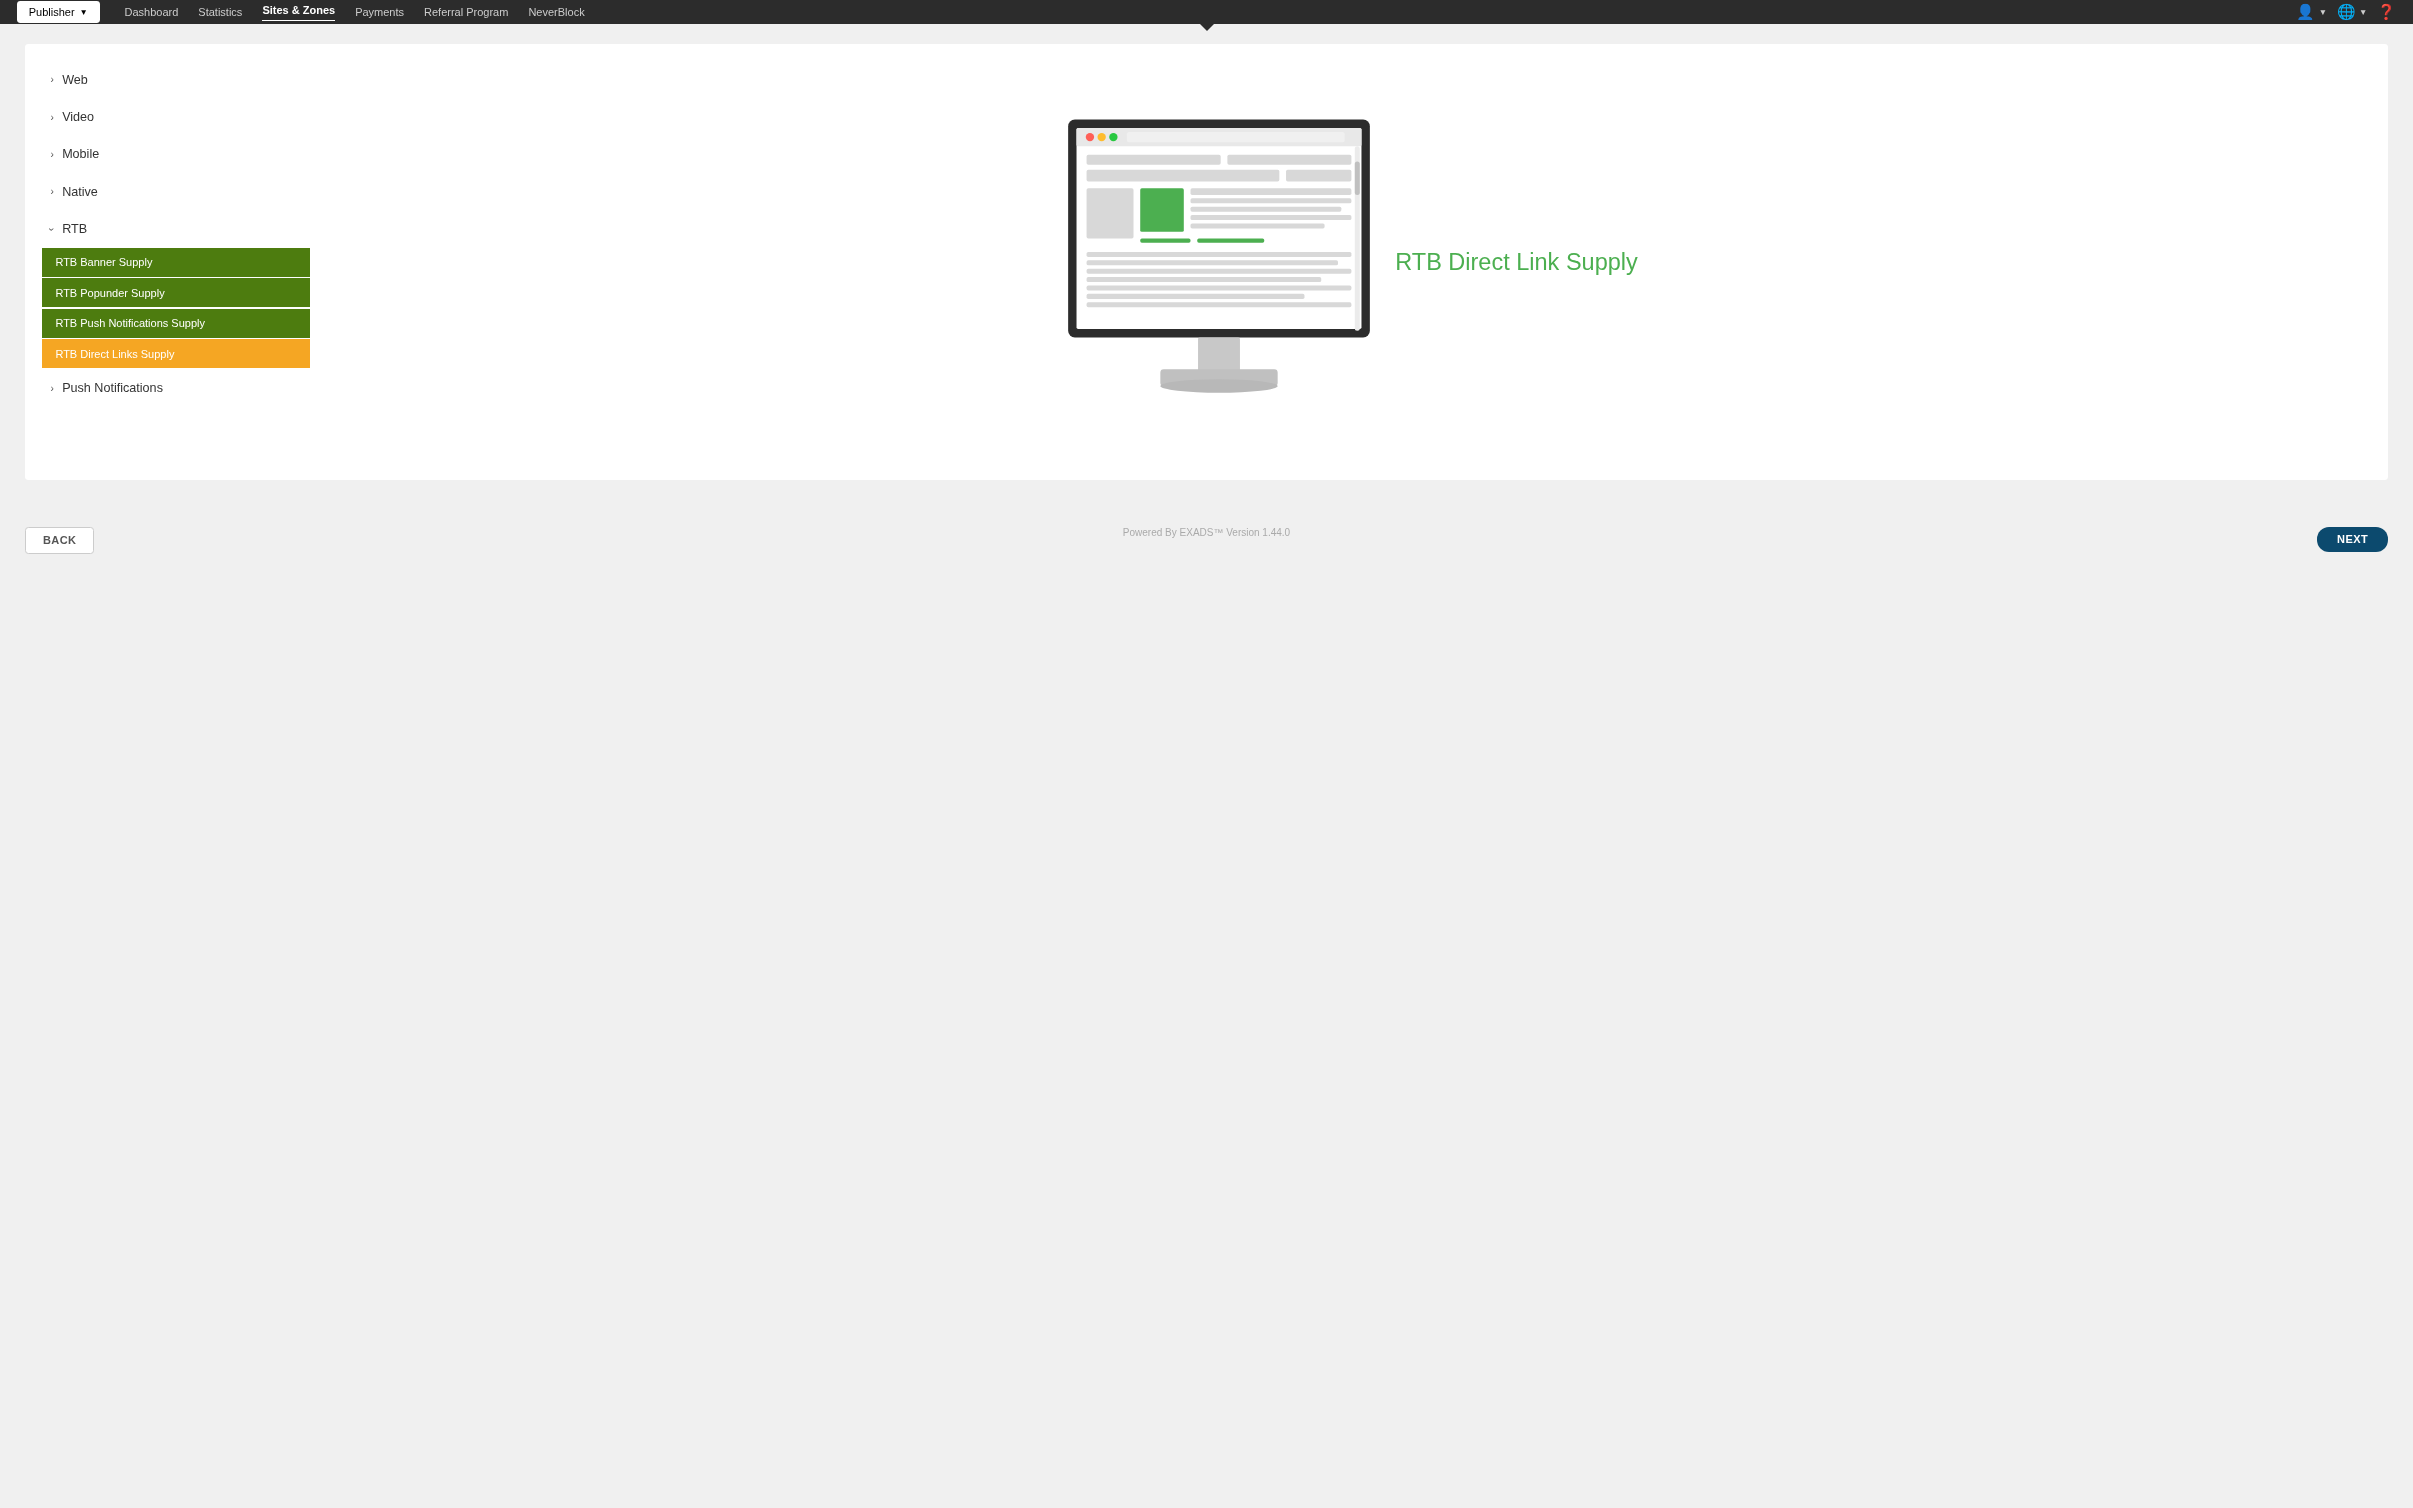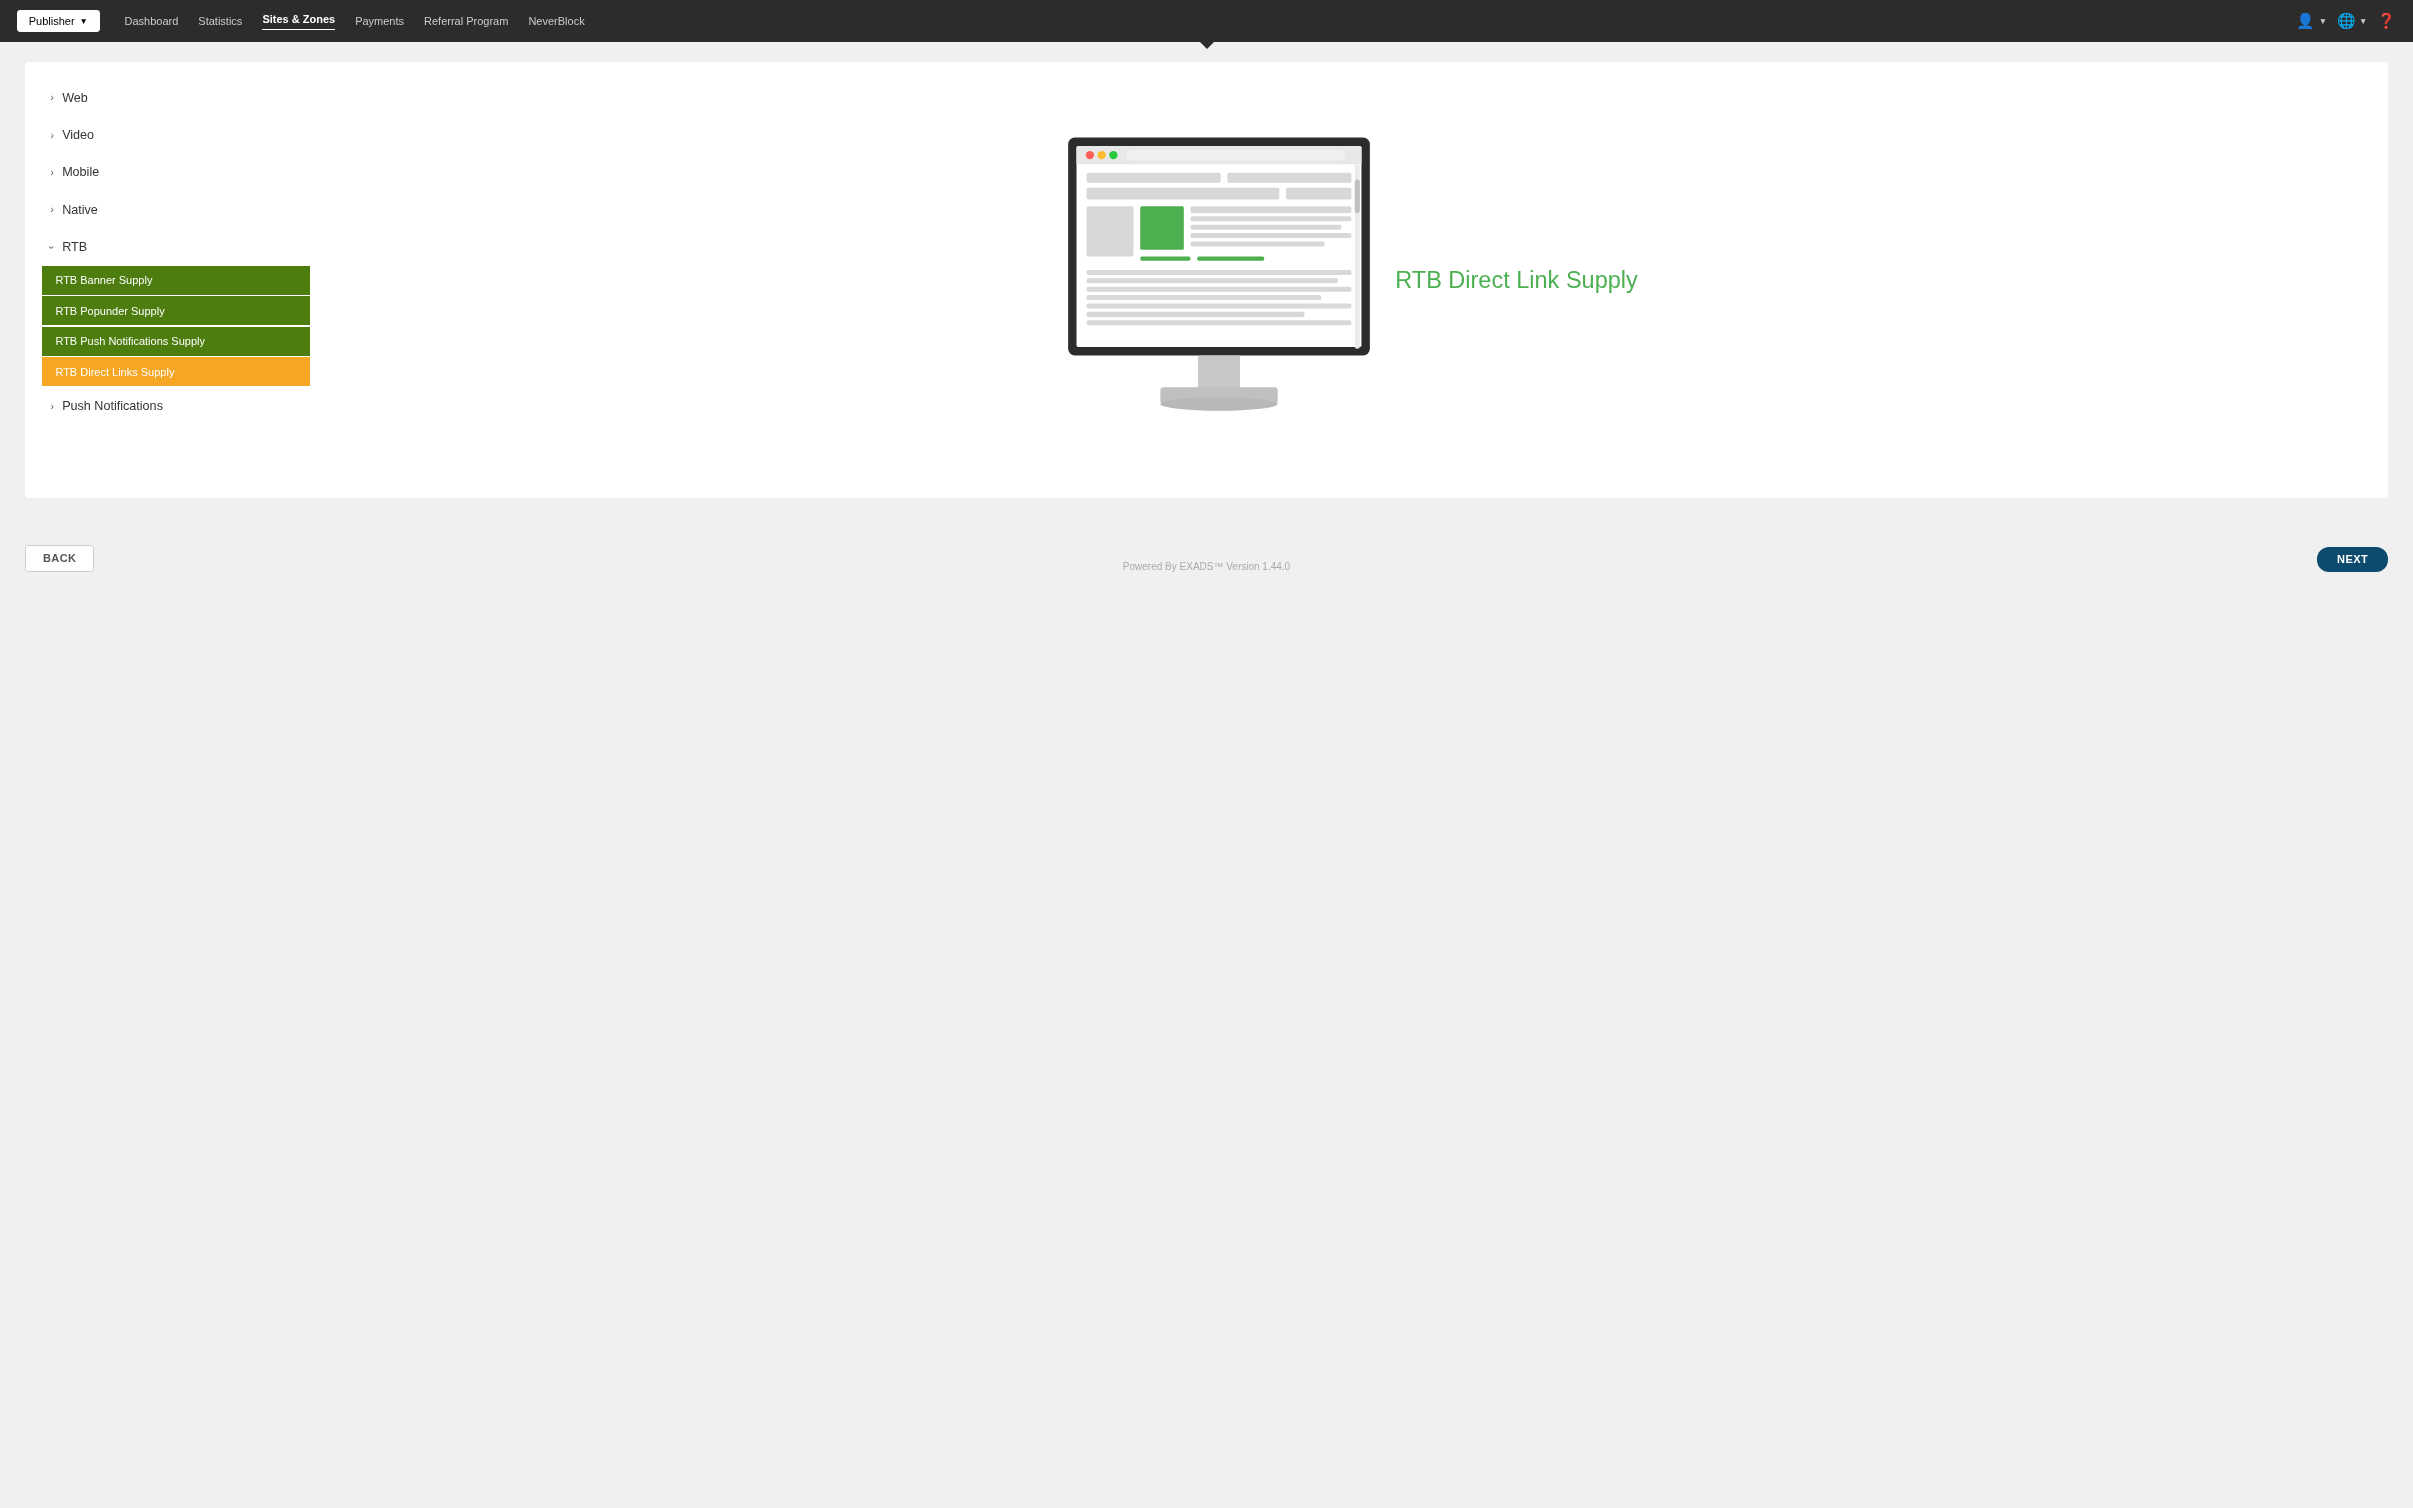--- a/index.html
+++ b/index.html
@@ -6,21 +6,21 @@
     body {
       font-family: 'Segoe UI', Arial, sans-serif;
       background: #f0f0f0;
       min-height: 100vh;
       font-size: 11.7px;
     }
 
     
     .navbar {
       background: #2c2c2c;
-      height: 42px;
+      height: 24px;
       display: flex;
       align-items: center;
       padding: 0 17px;
       position: relative;
     }
     .publisher-btn {
       background: white;
       border: none;
       border-radius: 3.4px;
       padding: 5px 11.7px;
@@ -161,21 +161,21 @@
 
     .supply-label {
       font-size: 23.5px;
       font-weight: 300;
       color: #4caf50;
     }
 
     
     .footer-bar {
       display: flex;
-      align-items: flex-end;
+      align-items: flex-start;
       justify-content: space-between;
       padding: 13.4px 25px;
       margin-top: 13.4px;
     }
     .back-btn {
       background: white;
       border: 0.8px solid #ccc;
       border-radius: 3.4px;
       padding: 6.7px 17px;
       font-size: 11px;

